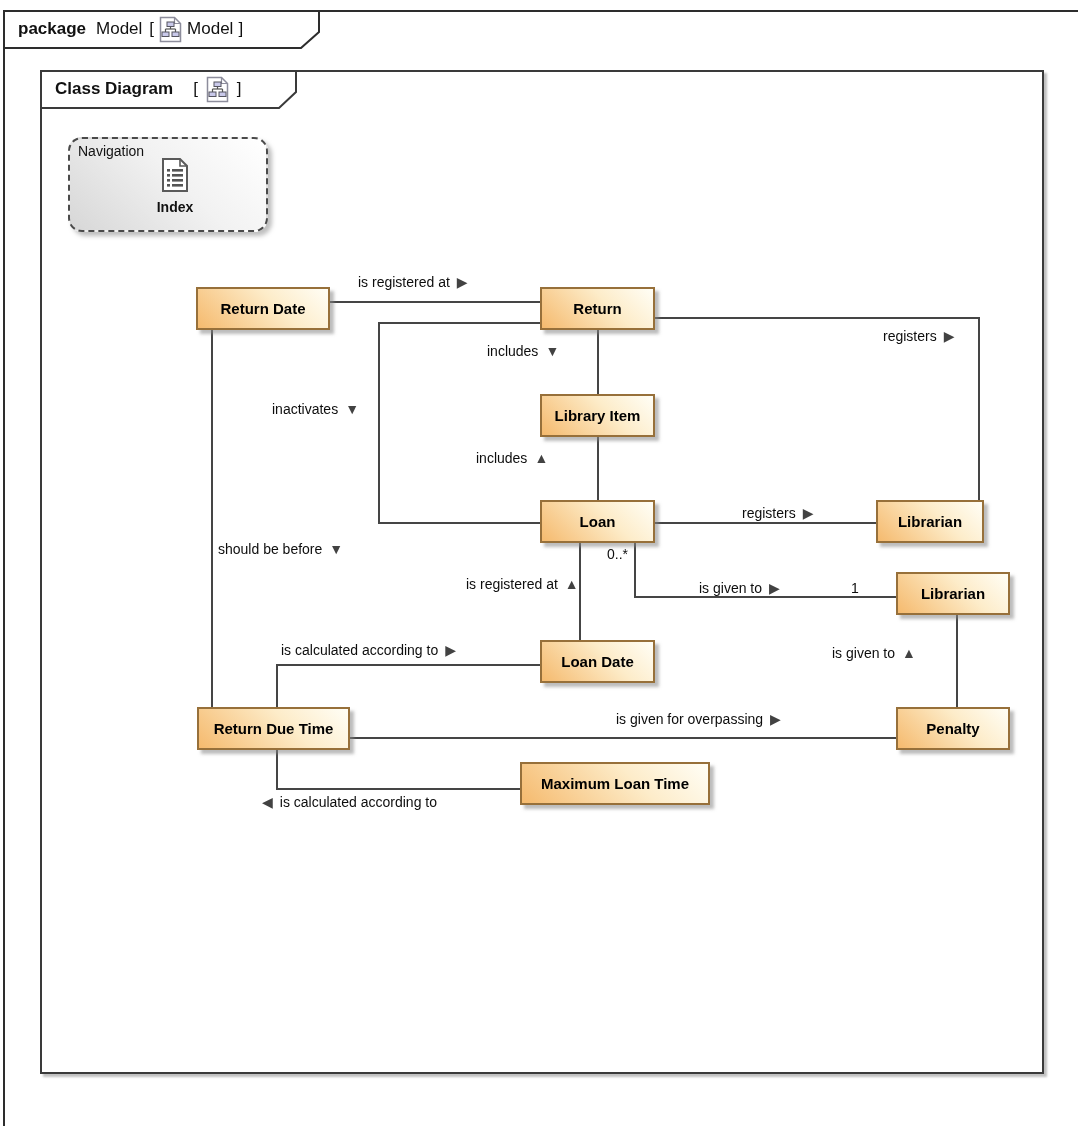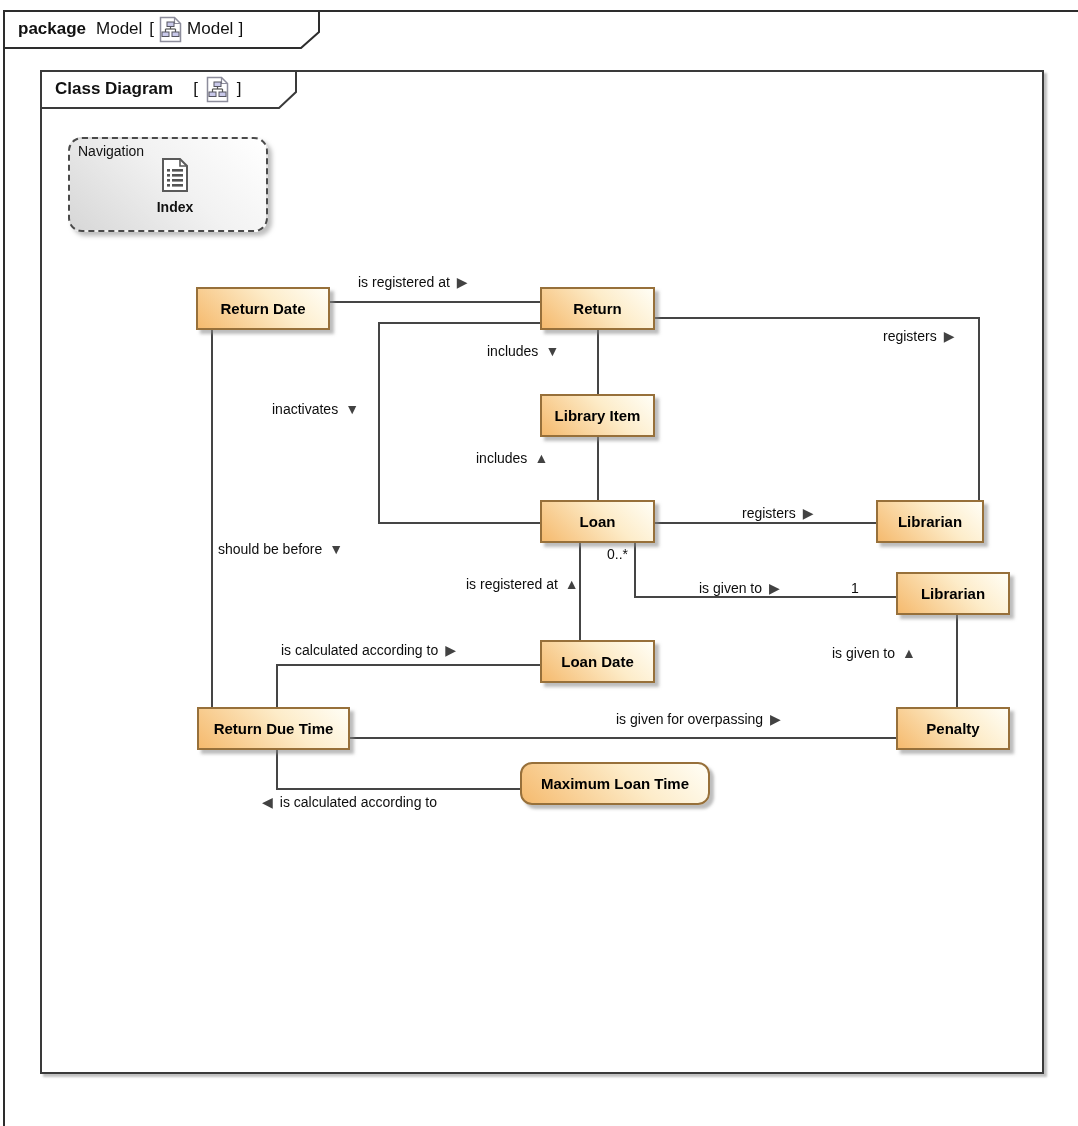--- a/index.html
+++ b/index.html
@@ -79,21 +79,21 @@
   }
   #cls-return-date      { left: 196px; top: 287px; width: 134px; height: 43px; }
   #cls-return           { left: 540px; top: 287px; width: 115px; height: 43px; }
   #cls-library-item     { left: 540px; top: 394px; width: 115px; height: 43px; }
   #cls-loan             { left: 540px; top: 500px; width: 115px; height: 43px; }
   #cls-librarian        { left: 876px; top: 500px; width: 108px; height: 43px; }
   #cls-customer         { left: 896px; top: 572px; width: 114px; height: 43px; }
   #cls-loan-date        { left: 540px; top: 640px; width: 115px; height: 43px; }
   #cls-return-due-time  { left: 197px; top: 707px; width: 153px; height: 43px; }
   #cls-penalty          { left: 896px; top: 707px; width: 114px; height: 43px; }
-  #cls-max-loan-time    { left: 520px; top: 762px; width: 190px; height: 43px; border-radius: 12px; }
+  #cls-max-loan-time    { left: 520px; top: 762px; width: 190px; height: 43px; }
 
   
   .hl, .vl { position: absolute; background: #454545; }
   .hl { height: 2px; }
   .vl { width: 2px; }
   #ln-rd-return        { left: 315px; top: 301px; width: 225px; }
   #ln-inact-top        { left: 378px; top: 322px; width: 162px; }
   #ln-inact-vert       { left: 378px; top: 322px; height: 202px; }
   #ln-inact-bottom     { left: 378px; top: 522px; width: 162px; }
   #ln-return-libitem   { left: 597px; top: 330px; height: 64px; }

